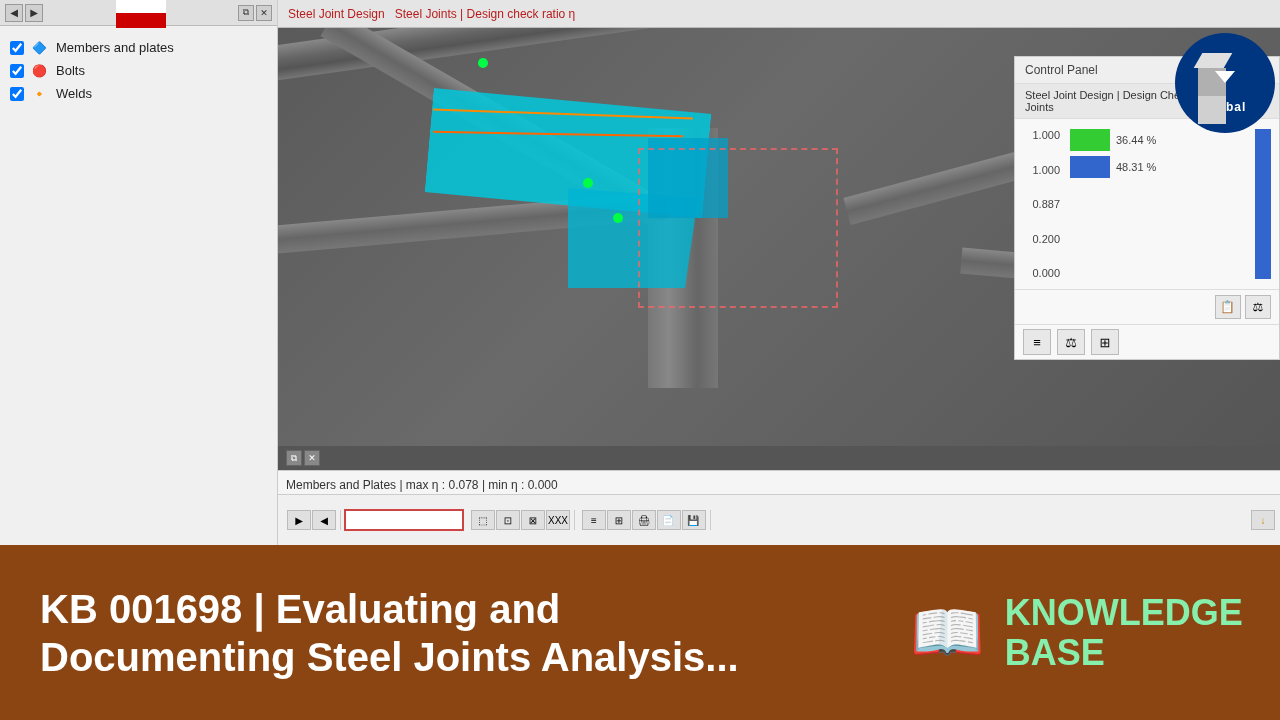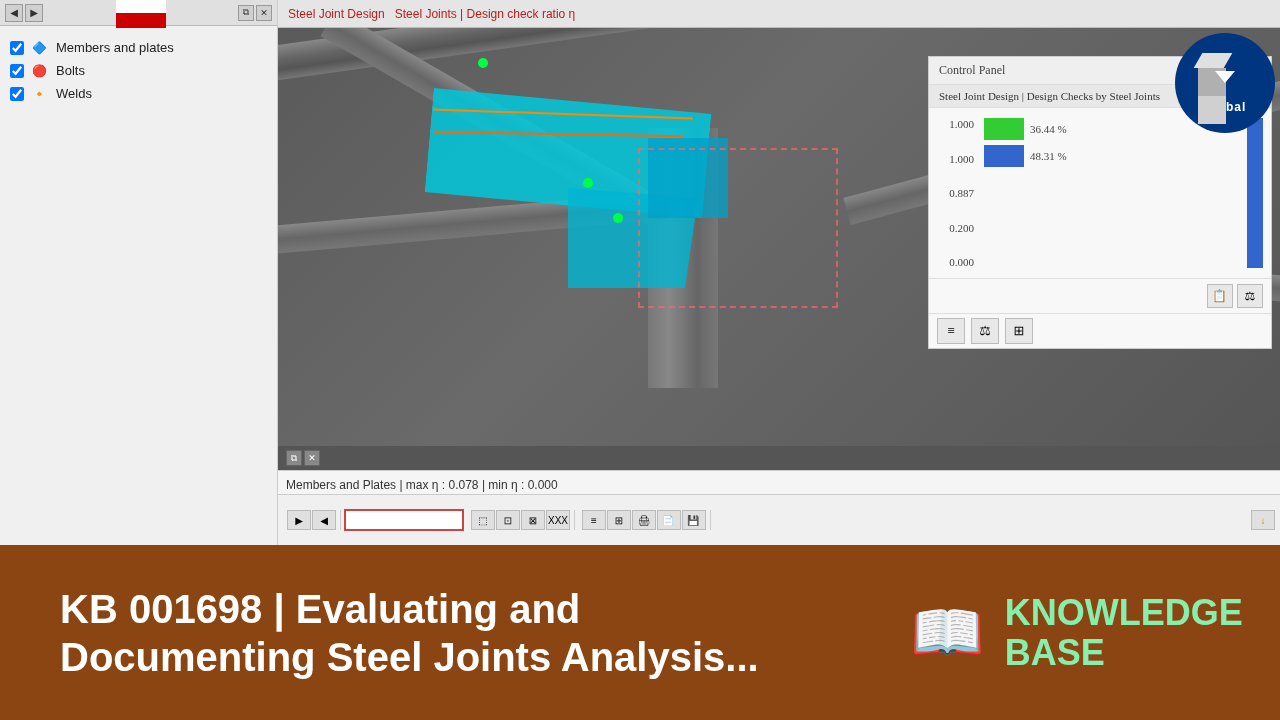--- a/index.html
+++ b/index.html
@@ -365,26 +365,25 @@
     }
 
     .status-line {
       line-height: 18px;
     }
 
     
     .control-panel {
       position: absolute;
       top: 28px;
-      right: 8px;
-      width: 344px;
+      right: 0;
+      width: 266px;
       background: #f8f8f8;
       border: 1px solid #ccc;
       z-index: 15;
-      font-family: Liberation Serif, serif;
     }
 
     .cp-title {
       padding: 6px 10px;
       font-size: 12px;
       color: #444;
       background: #efefef;
       border-bottom: 1px solid #ddd;
       font-weight: normal;
     }
@@ -559,21 +558,20 @@
     
     .bottom-banner {
       position: absolute;
       bottom: 0;
       left: 0;
       right: 0;
       height: 175px;
       background: #8B4513;
       display: flex;
       align-items: center;
-      padding-left: 20px;
     }
 
     .banner-left {
       flex: 1;
       padding: 20px 40px;
     }
 
     .banner-title {
       font-size: 40px;
       font-weight: bold;

